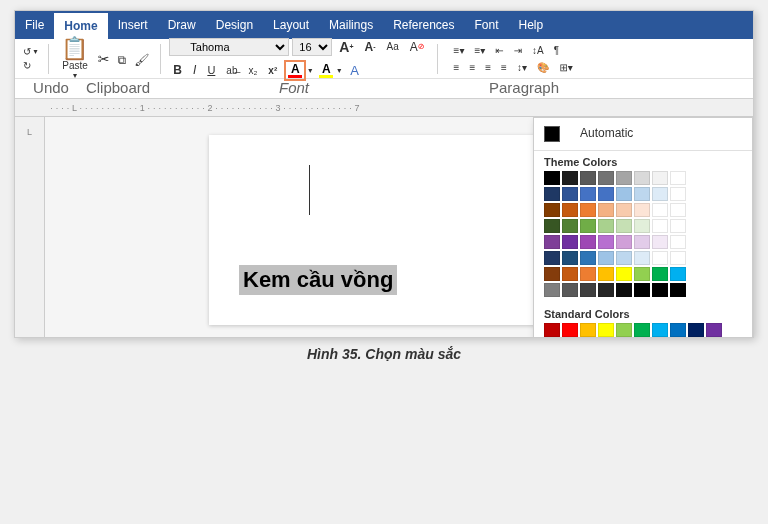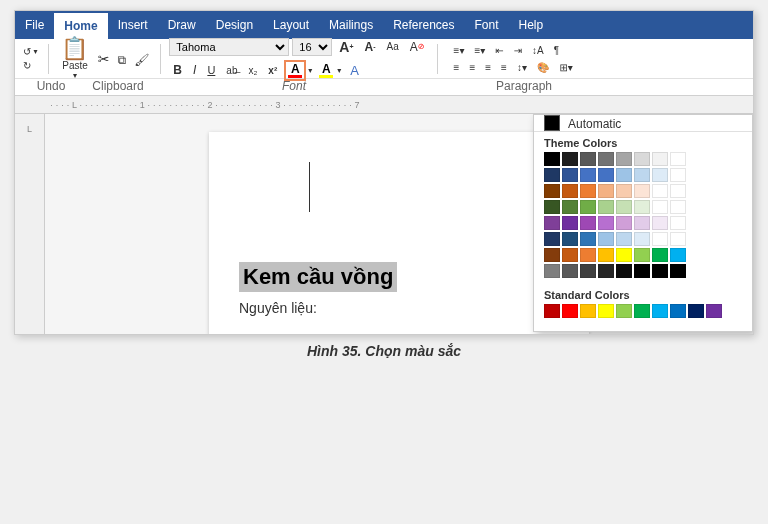--- a/index.html
+++ b/index.html
@@ -113,21 +113,21 @@
     }
     .font-row1, .font-row2 {
       display: flex;
       align-items: center;
       gap: 3px;
     }
     .font-select {
       font-size: 11px;
       height: 18px;
       border: 1px solid #ccc;
-      padding: 0 2px;
+      padding: 0 16px;
       width: 120px;
       cursor: pointer;
     }
     .size-select {
       font-size: 11px;
       height: 18px;
       border: 1px solid #ccc;
       padding: 0 2px;
       width: 40px;
       cursor: pointer;
@@ -159,21 +159,21 @@
       font-weight: bold;
       line-height: 1;
     }
     .color-bar {
       height: 3px;
       width: 14px;
     }
     
     .ribbon-labels {
       display: flex;
-      font-size: 12px;
+      font-size: 15px;
       color: #666;
       padding: 0 5px 2px 5px;
       gap: 0;
     }
     .ribbon-label {
       text-align: center;
     }
     
     .doc-area {
       display: flex;
@@ -240,24 +240,24 @@
       top: 0;
       width: 220px;
       background: white;
       border: 1px solid #ccc;
       box-shadow: 3px 3px 8px rgba(0,0,0,0.25);
       z-index: 100;
       padding: 0;
     }
     .color-picker-header {
       display: flex;
-      align-items: flex-end;
-      padding: 0 10px;
+      align-items: flex-start;
+      padding: 8px 10px;
       border-bottom: 1px solid #e0e0e0;
-      gap: 8px;
+      gap: 20px;
     }
     .auto-color-swatch {
       width: 16px;
       height: 16px;
       background: #000;
       border: 1px solid #555;
     }
     .auto-label {
       font-size: 12px;
       color: #333;
@@ -442,21 +442,20 @@
   <div class="doc-area">
     <div class="left-ruler">
       <span style="margin-top:10px;">L</span>
     </div>
     <div style="flex:1;display:flex;justify-content:center;align-items:flex-start;padding-top:8px;position:relative;">
       <div class="doc-page">
         <div class="cursor-line"></div>
         <div style="margin-top:60px;">
           <span class="doc-text-main">Kem cầu vồng</span>
         </div>
-        <div class="doc-text-sub">Nguyên liệu:</div>
       </div>
 
       <div class="color-picker-popup">
 
         <div class="color-picker-header">
           <div class="auto-color-swatch"></div>
           <span class="auto-label">Automatic</span>
         </div>
 
         <div class="color-section-label">Theme Colors</div>

